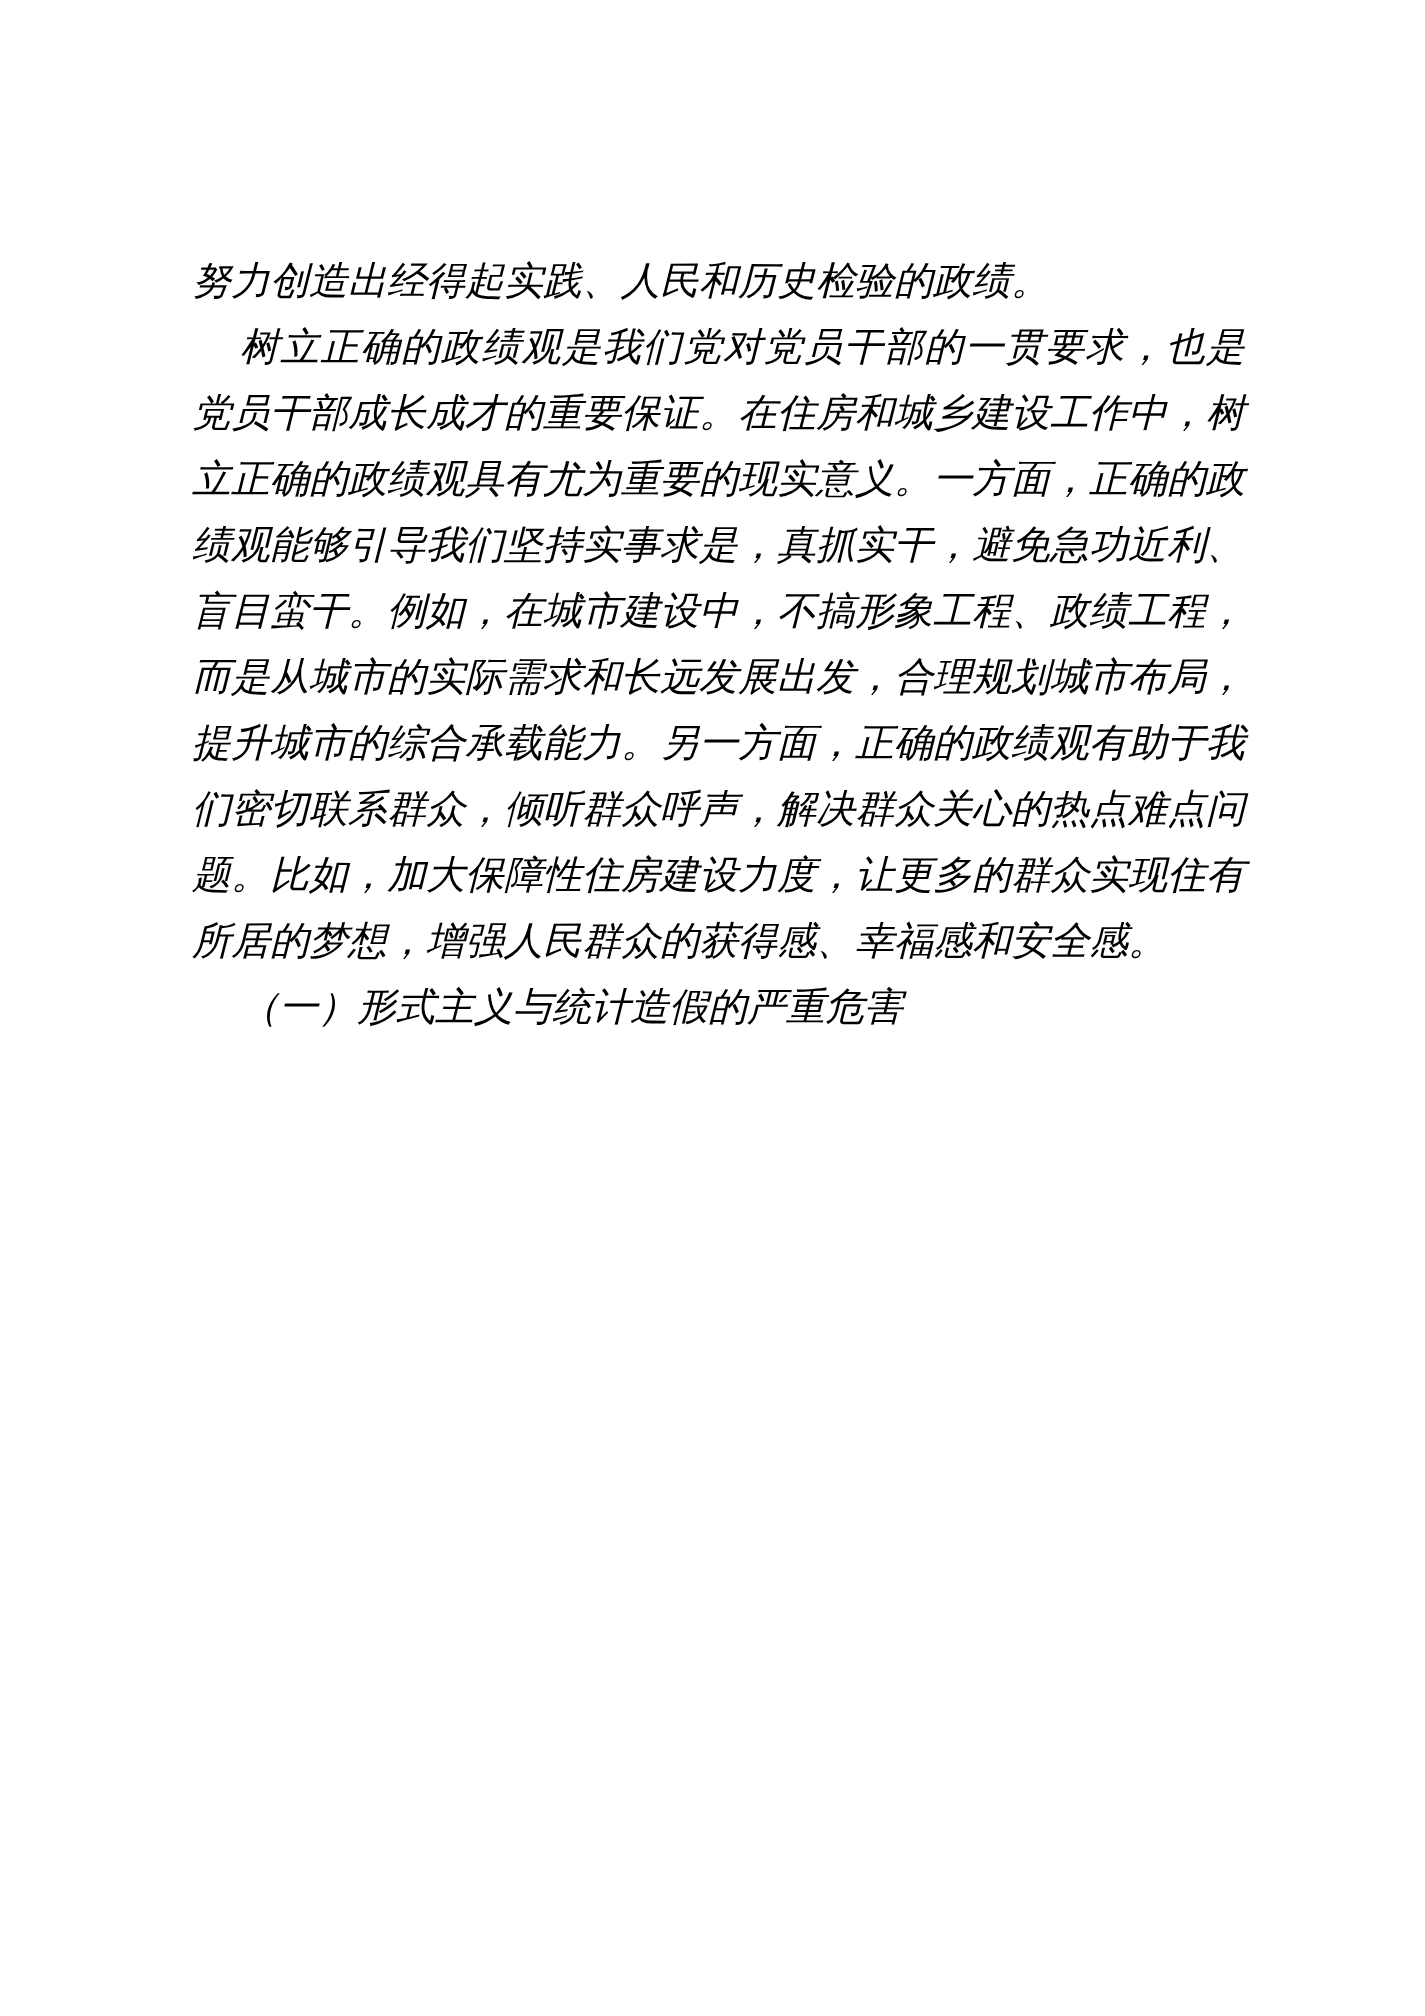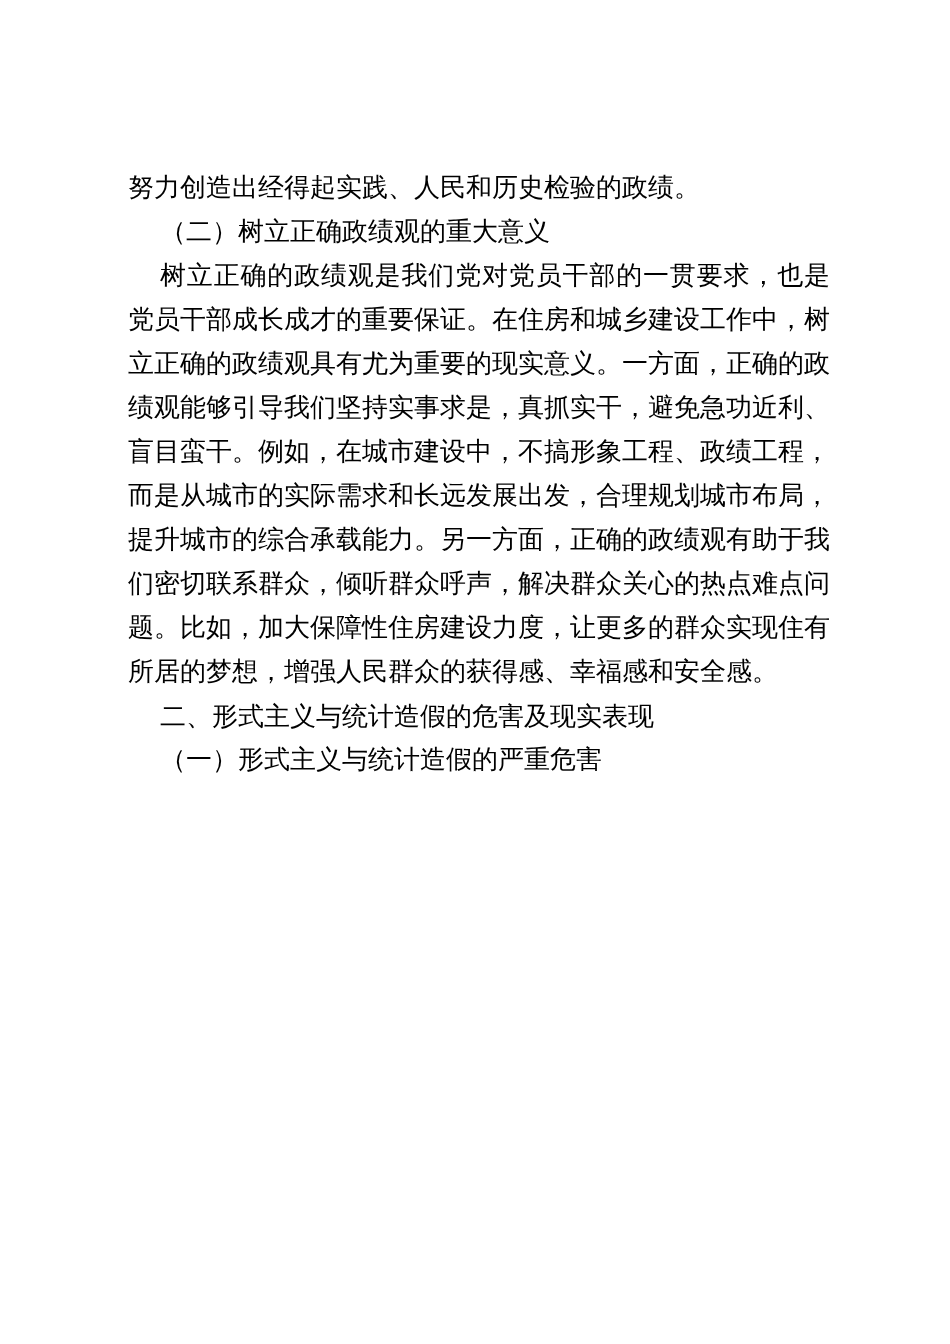--- a/index.html
+++ b/index.html
@@ -23,20 +23,21 @@
   }
   .page p, .page h2, .page h3 {
     margin: 0;
     padding: 0;
     font-size: 26px;
     font-weight: normal;
     text-align: justify;
     text-justify: inter-character;
     line-break: strict;
     overflow-wrap: break-word;
+    font-style: italic;
   }
   
   .continuation {
     text-align: left;
   }
   
   .indent {
     text-indent: 32px;
   }
   .sub-heading {
@@ -50,22 +51,20 @@
     font-size: 27px;
   }
 </style>
 </head>
 <body>
 
 <div class="page" style="background: rgb(255, 255, 255); color: rgb(0, 0, 0);">
 
   <p class="continuation">努力创造出经得起实践、人民和历史检验的政绩。</p>
 
-  <h3 class="sub-heading indent">（二）树立正确政绩观的重大意义</h3>
 
   <p class="indent">树立正确的政绩观是我们党对党员干部的一贯要求，也是党员干部成长成才的重要保证。在住房和城乡建设工作中，树立正确的政绩观具有尤为重要的现实意义。一方面，正确的政绩观能够引导我们坚持实事求是，真抓实干，避免急功近利、盲目蛮干。例如，在城市建设中，不搞形象工程、政绩工程，而是从城市的实际需求和长远发展出发，合理规划城市布局，提升城市的综合承载能力。另一方面，正确的政绩观有助于我们密切联系群众，倾听群众呼声，解决群众关心的热点难点问题。比如，加大保障性住房建设力度，让更多的群众实现住有所居的梦想，增强人民群众的获得感、幸福感和安全感。</p>
 
-  <h2 class="main-heading indent">二、形式主义与统计造假的危害及现实表现</h2>
 
   <h3 class="sub-heading indent">（一）形式主义与统计造假的严重危害</h3>
 
 
 </div>
 
 </body></html>

